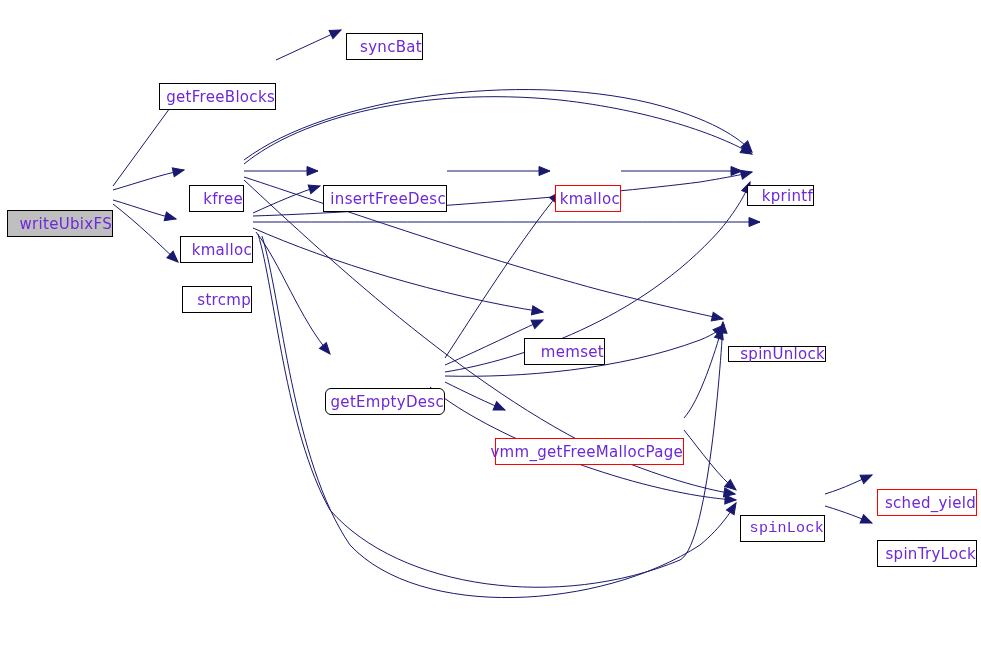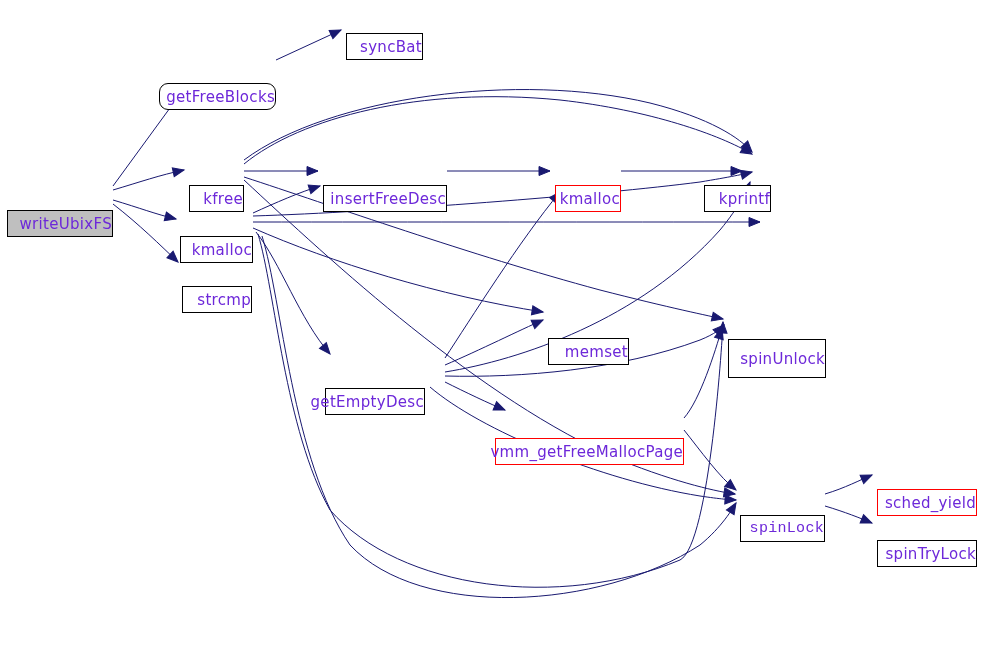--- a/index.html
+++ b/index.html
@@ -116,51 +116,51 @@
       <polygon points="0,0 -11,-4.5 -11,4.5" class="arrow-head" fill="#191970" transform="translate(736,490) rotate(39.41486769569302)"></polygon>
       <path d="M 825 494 C 845 488, 860 480, 872 475" class="edge-path" stroke="#191970"></path>
       <polygon points="0,0 -11,-4.5 -11,4.5" class="arrow-head" fill="#191970" transform="translate(872,475) rotate(-23.463740385033017)"></polygon>
       <path d="M 825 506 C 845 512, 860 518, 872 523" class="edge-path" stroke="#191970"></path>
       <polygon points="0,0 -11,-4.5 -11,4.5" class="arrow-head" fill="#191970" transform="translate(872,523) rotate(22.4091430024351)"></polygon>
     </svg>
   <div id="nodes">
       <div class="node highlight" style="left: 7px; top: 182px; width: 106px; height: 27px;">
         <span>writeUbixFS</span>
       </div>
-      <div class="node" style="left: 159px; top: 55px; width: 117px; height: 27px; border-radius: 9px;">
+      <div class="node" style="left: 159px; top: 55px; width: 117px; height: 27px;">
         <span>getFreeBlocks</span>
       </div>
       <div class="node" style="left: 346px; top: 5px; width: 77px; height: 27px;">
         <span>syncBat</span>
       </div>
       <div class="node" style="left: 189px; top: 157px; width: 55px; height: 27px;">
         <span>kfree</span>
       </div>
       <div class="node" style="left: 180px; top: 208px; width: 73px; height: 27px;">
         <span>kmalloc</span>
       </div>
       <div class="node" style="left: 182px; top: 258px; width: 70px; height: 27px;">
         <span>strcmp</span>
       </div>
       <div class="node" style="left: 323px; top: 157px; width: 124px; height: 27px;">
         <span>insertFreeDesc</span>
       </div>
       <div class="node red" style="left: 555px; top: 157px; width: 66px; height: 27px;">
         <span>kmalloc</span>
       </div>
-      <div class="node" style="left: 704px; top: 157px; width: 67px; height: 27px;">
+      <div class="node" style="left: 747px; top: 157px; width: 67px; height: 21px;">
         <span>kprintf</span>
       </div>
-      <div class="node" style="left: 548px; top: 310px; width: 81px; height: 27px;">
+      <div class="node" style="left: 524px; top: 310px; width: 81px; height: 27px;">
         <span>memset</span>
       </div>
-      <div class="node" style="left: 728px; top: 311px; width: 98px; height: 39px;">
+      <div class="node" style="left: 728px; top: 318px; width: 98px; height: 16px;">
         <span>spinUnlock</span>
       </div>
-      <div class="node" style="left: 325px; top: 360px; width: 100px; height: 27px;">
+      <div class="node" style="left: 325px; top: 360px; width: 120px; height: 27px; border-radius: 6px;">
         <span>getEmptyDesc</span>
       </div>
       <div class="node red" style="left: 495px; top: 410px; width: 189px; height: 27px; padding-left: 16px;">
         <span>vmm_getFreeMallocPage</span>
       </div>
       <div class="node" style="left: 740px; top: 487px; width: 85px; height: 27px; font-family: Liberation Mono, monospace;">
         <span>spinLock</span>
       </div>
       <div class="node red" style="left: 877px; top: 461px; width: 100px; height: 27px;">
         <span>sched_yield</span>

